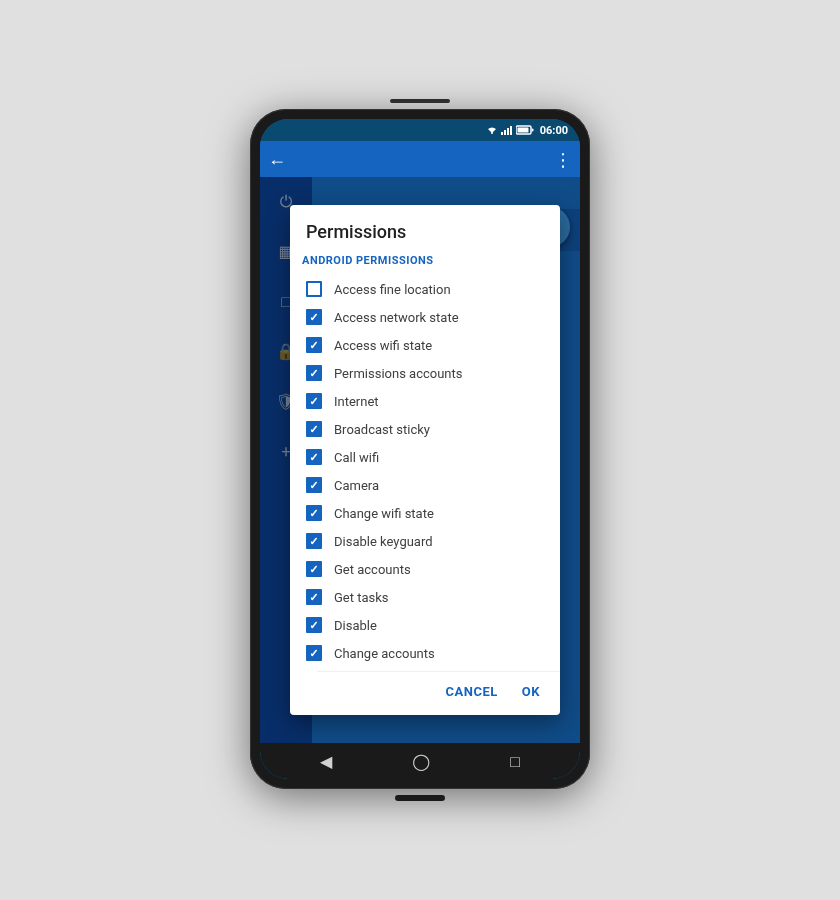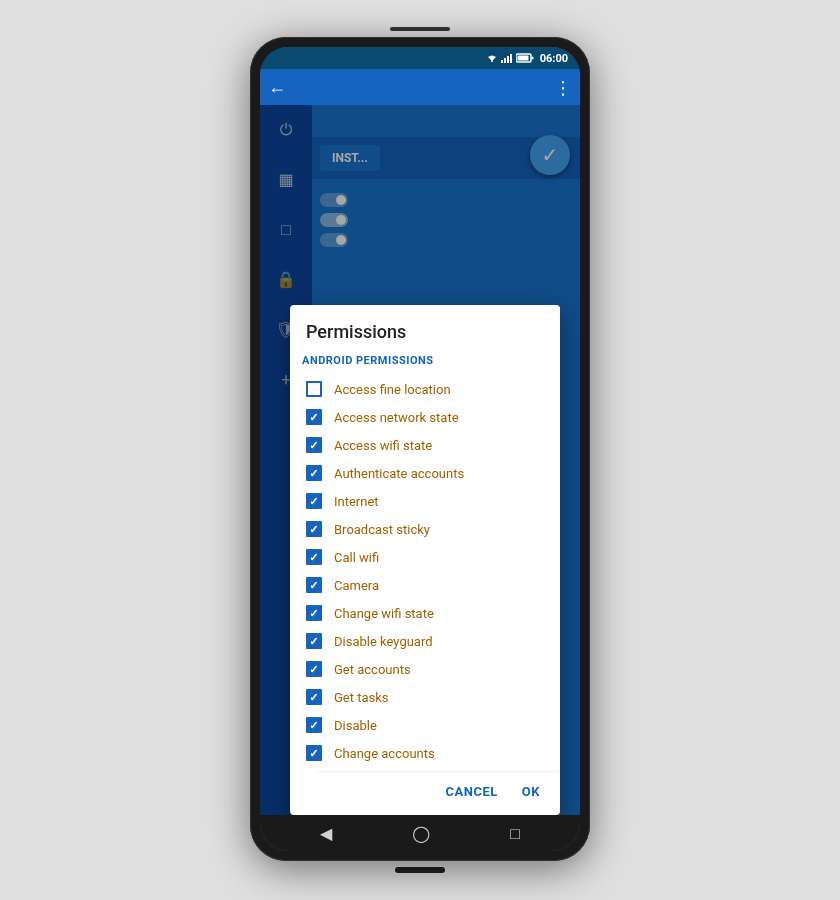--- a/index.html
+++ b/index.html
@@ -8,21 +8,21 @@
       height: 900px;
       background: #e0e0e0;
       display: flex;
       align-items: center;
       justify-content: center;
       font-family: 'Roboto', Arial, sans-serif;
     }
 
     .phone-outer {
       width: 340px;
-      height: 824px;
+      height: 680px;
       background: #1a1a1a;
       border-radius: 36px;
       padding: 10px;
       box-shadow: 0 8px 40px rgba(0,0,0,0.5), inset 0 0 0 1px #333;
       position: relative;
       display: flex;
       flex-direction: column;
     }
 
     .phone-inner {
@@ -168,21 +168,21 @@
       box-shadow: 0 2px 6px rgba(0,0,0,0.4);
       cursor: pointer;
     }
 
     
     .overlay {
       position: absolute;
       top: 0; left: 0; right: 0; bottom: 0;
       background: rgba(0,0,0,0.35);
       display: flex;
-      align-items: flex-end;
+      align-items: center;
       justify-content: center;
     }
 
     
     .dialog {
       background: white;
       border-radius: 4px;
       width: 270px;
       max-height: 520px;
       display: flex;
@@ -233,21 +233,21 @@
       background: white;
     }
     .permission-checkbox-check {
       color: white;
       font-size: 11px;
       font-weight: bold;
       line-height: 1;
     }
     .permission-label {
       font-size: 13px;
-      color: #a16207;
+      color: #404040;
     }
 
     .dialog-actions {
       display: flex;
       justify-content: flex-end;
       padding: 8px 16px 12px;
       gap: 16px;
       border-top: 1px solid #f0f0f0;
       margin-top: 4px;
       margin-left: 27px;
@@ -375,21 +375,21 @@
                 <div class="permission-item">
                   <div class="permission-checkbox">
                     <span class="permission-checkbox-check">✓</span>
                   </div>
                   <span class="permission-label">Access wifi state</span>
                 </div>
                 <div class="permission-item">
                   <div class="permission-checkbox">
                     <span class="permission-checkbox-check">✓</span>
                   </div>
-                  <span class="permission-label">Authenticate accounts</span>
+                  <span class="permission-label">Permissions accounts</span>
                 </div>
                 <div class="permission-item">
                   <div class="permission-checkbox">
                     <span class="permission-checkbox-check">✓</span>
                   </div>
                   <span class="permission-label">Internet</span>
                 </div>
                 <div class="permission-item">
                   <div class="permission-checkbox">
                     <span class="permission-checkbox-check">✓</span>

